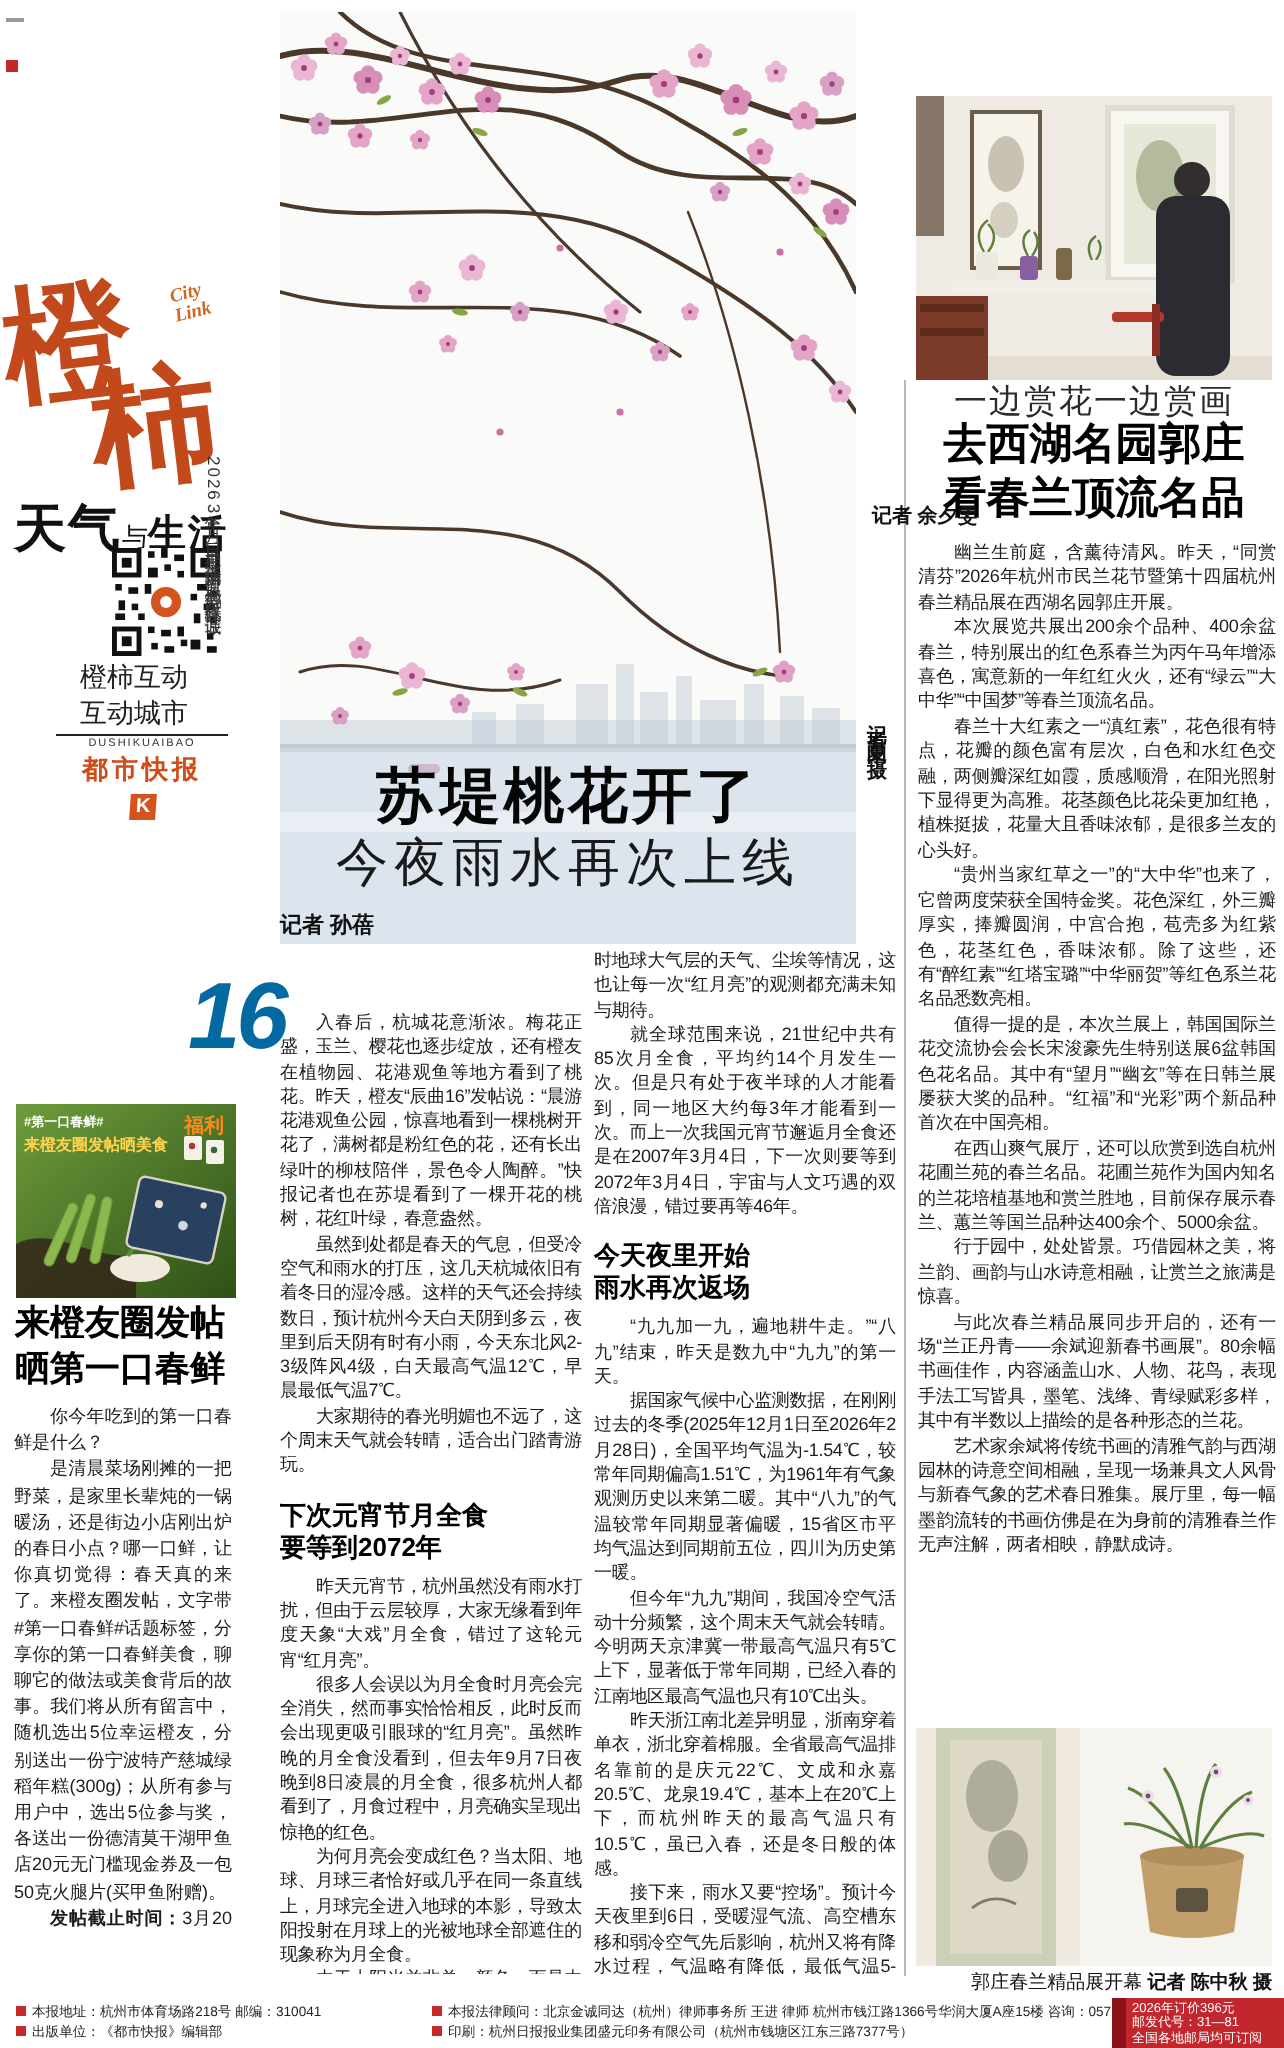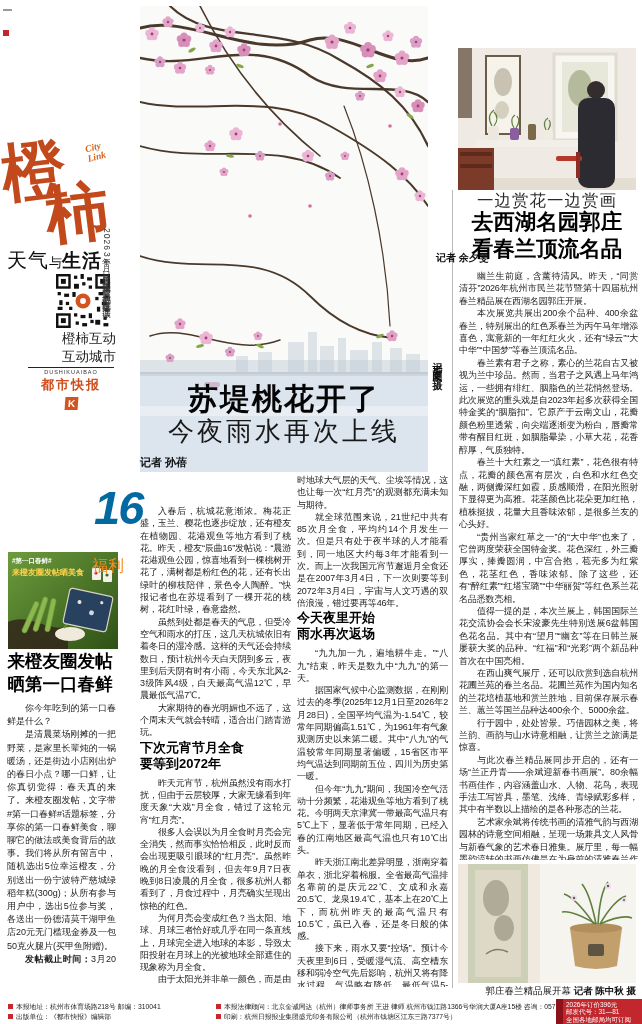--- a/index.html
+++ b/index.html
@@ -11,62 +11,62 @@
   
   .logo-block{position:absolute;left:2px;top:140px;width:116px;height:108px;}
   .logo-char{position:absolute;font-family:"Liberation Serif",serif;font-weight:900;
              color:#c2491c;font-size:64px;line-height:1;transform:rotate(-7deg);}
   .logo-char.c1{left:0;top:0;}
   .logo-char.c2{left:44px;top:42px;}
   .logo-en{position:absolute;left:84px;top:0;width:34px;font-family:"Liberation Serif",serif;
            font-style:italic;font-weight:bold;font-size:9.5px;line-height:10px;color:#d4651f;
            transform:rotate(-14deg);}
   .section-line{position:absolute;left:7px;top:247px;width:110px;white-space:nowrap;color:#111;}
-  .sec1{font-size:20px;font-weight:400;letter-spacing:1px;}
+  .sec1{font-size:26px;font-weight:700;letter-spacing:1px;}
   .sec2{font-size:13px;font-weight:500;}
   .sec3{font-size:19px;font-weight:600;letter-spacing:1px;}
   .qr{position:absolute;left:56px;top:274px;width:54px;height:54px;}
-  .qr-cap{position:absolute;left:18px;top:330px;width:98px;text-align:right;
+  .qr-cap{position:absolute;left:18px;top:330px;width:98px;text-align:center;
           font-family:"Liberation Serif",serif;font-size:13.5px;line-height:17.5px;color:#222;}
   .brand-box{position:absolute;left:28px;top:367px;width:86px;border-top:1.5px solid #222;
              text-align:center;}
   .brand-pinyin{font-size:5.5px;letter-spacing:1px;color:#333;margin-top:1px;}
   .brand-name{font-size:13px;font-weight:900;letter-spacing:2px;color:#cf4d1b;margin-top:1px;}
   .brand-k{width:13px;height:13px;background:#d4541f;color:#fff;font-weight:900;font-size:10px;
            line-height:13px;text-align:center;margin:3px auto 0;transform:skewX(-4deg);}
   .v-meta{position:absolute;left:101px;top:228px;height:278px;writing-mode:vertical-rl;
           font-size:8.5px;letter-spacing:1px;color:#333;}
   .page-num{position:absolute;left:94px;top:480px;font-size:47px;font-weight:700;
             font-style:italic;color:#0369a1;letter-spacing:-2px;}
   
   .promo-photo{position:absolute;left:8px;top:552px;width:110px;height:97px;}
   .promo-overlay1{position:absolute;left:12px;top:557px;font-size:6.5px;color:#fff;font-weight:bold;}
   .promo-overlay2{position:absolute;left:12px;top:567px;font-size:8px;color:#ffd34d;font-weight:900;}
-  .promo-badge{position:absolute;left:92px;top:556px;font-size:16px;font-weight:400;color:#ff8a1a;}
+  .promo-badge{position:absolute;left:92px;top:556px;font-size:10px;font-weight:700;color:#ff8a1a;}
   .promo-title{position:absolute;left:3px;top:650px;width:114px;text-align:center;
                font-size:17.5px;font-weight:900;line-height:23px;color:#000;}
   .promo-body{position:absolute;left:7px;top:702px;width:109px;height:262px;overflow:hidden;}
   .promo-body p{margin:0;font-size:9px;line-height:13.2px;text-align:justify;text-indent:2em;color:#1c1c1c;}
   .promo-deadline{font-weight:bold;}
   
   .photo-main{position:absolute;left:140px;top:6px;width:288px;height:466px;}
   .overlay-title{position:absolute;left:140px;top:382px;width:288px;text-align:center;}
   .m-title{font-size:30px;font-weight:900;letter-spacing:2px;color:#050505;line-height:34px;}
   .m-sub{font-family:"Liberation Serif",serif;font-size:26px;font-weight:400;letter-spacing:3px;
          color:#191919;line-height:32px;}
   .photo-credit-v{position:absolute;left:430px;top:354px;height:115px;writing-mode:vertical-rl;
                   font-size:10px;font-weight:bold;color:#111;letter-spacing:2px;}
   .byline{position:absolute;left:140px;top:455px;font-size:11px;font-weight:bold;color:#111;}
   .col{position:absolute;width:151px;overflow:hidden;}
   .col1{left:140px;top:505px;height:482px;}
   .col2{left:297px;top:474px;height:513px;}
   .col p{margin:0;font-size:9px;line-height:12.3px;letter-spacing:-0.15px;
          text-align:justify;text-indent:2em;color:#1c1c1c;}
   .col p.noindent{text-indent:0;}
-  .subhead{font-size:13px;line-height:16px;font-weight:900;color:#000;margin:1px 0 5px;}
+  .subhead{font-size:13px;line-height:16px;font-weight:900;color:#000;margin:11px 0 5px;}
   .divider-v{position:absolute;left:452px;top:190px;width:1px;height:798px;background:#b8b8b8;}
   
   .photo-r1{position:absolute;left:458px;top:48px;width:178px;height:142px;}
   .kicker{position:absolute;left:456px;top:190px;width:182px;text-align:center;
           font-family:"Liberation Serif",serif;font-size:16.5px;color:#2b2b2b;letter-spacing:1px;}
   .r-title{position:absolute;left:454px;top:209px;width:186px;text-align:center;
            font-size:21.5px;font-weight:900;line-height:26.5px;color:#000;}
   .r-byline{position:absolute;left:436px;top:251px;font-size:10px;font-weight:bold;color:#111;}
   .r-body{position:absolute;left:459px;top:270px;width:179px;height:590px;overflow:hidden;}
   .r-body p{margin:0;font-size:9px;line-height:12.4px;letter-spacing:-0.15px;
@@ -333,21 +333,21 @@
 
   <div class="col col2">
     <p class="noindent">时地球大气层的天气、尘埃等情况，这也让每一次“红月亮”的观测都充满未知与期待。</p>
     <p>就全球范围来说，21世纪中共有85次月全食，平均约14个月发生一次。但是只有处于夜半球的人才能看到，同一地区大约每3年才能看到一次。而上一次我国元宵节邂逅月全食还是在2007年3月4日，下一次则要等到2072年3月4日，宇宙与人文巧遇的双倍浪漫，错过要再等46年。</p>
     <div class="subhead">
       <div>今天夜里开始</div>
       <div>雨水再次返场</div>
     </div>
     <p>“九九加一九，遍地耕牛走。”“八九”结束，昨天是数九中“九九”的第一天。</p>
     <p>据国家气候中心监测数据，在刚刚过去的冬季(2025年12月1日至2026年2月28日)，全国平均气温为-1.54℃，较常年同期偏高1.51℃，为1961年有气象观测历史以来第二暖。其中“八九”的气温较常年同期显著偏暖，15省区市平均气温达到同期前五位，四川为历史第一暖。</p>
-    <p>但今年“九九”期间，我国冷空气活动十分频繁，花港观鱼等地方看到了桃花。今明两天京津冀一带最高气温只有5℃上下，显著低于常年同期，已经入春的江南地区最高气温也只有10℃出头。</p>
+    <p>但今年“九九”期间，我国冷空气活动十分频繁，这个周末天气就会转晴。今明两天京津冀一带最高气温只有5℃上下，显著低于常年同期，已经入春的江南地区最高气温也只有10℃出头。</p>
     <p>昨天浙江南北差异明显，浙南穿着单衣，浙北穿着棉服。全省最高气温排名靠前的是庆元22℃、文成和永嘉20.5℃、龙泉19.4℃，基本上在20℃上下，而杭州昨天的最高气温只有10.5℃，虽已入春，还是冬日般的体感。</p>
     <p>接下来，雨水又要“控场”。预计今天夜里到6日，受暖湿气流、高空槽东移和弱冷空气先后影响，杭州又将有降水过程，气温略有降低，最低气温5-11℃，湿冷感再度上线，春寒料峭，保暖不能松懈。</p>
 
   </div>
 
   <div class="divider-v"></div>
 
   <svg class="photo-r1" viewBox="0 0 178 142">
     <rect width="178" height="142" fill="#efeae3"></rect>
     <rect x="0" y="0" width="14" height="70" fill="#6b5949" opacity="0.8"></rect>
@@ -389,21 +389,20 @@
   <div class="r-title">
     <div>去西湖名园郭庄</div>
     <div>看春兰顶流名品</div>
   </div>
 
   <div class="r-byline">记者 余夕雯</div>
 
   <div class="r-body">
     <p>幽兰生前庭，含薰待清风。昨天，“同赏清芬”2026年杭州市民兰花节暨第十四届杭州春兰精品展在西湖名园郭庄开展。</p>
     <p>本次展览共展出200余个品种、400余盆春兰，特别展出的红色系春兰为丙午马年增添喜色，寓意新的一年红红火火，还有“绿云”“大中华”“中国梦”等春兰顶流名品。</p>
-    <p>春兰素有君子之称，素心的兰花自古又被视为兰中珍品。然而，当君子之风遇上马年鸿运，一些拥有绯红、胭脂色的兰花悄然登场。此次展览的重头戏是自2023年起多次获得全国特金奖的“胭脂扣”。它原产于云南文山，花瓣颜色粉里透紫，向尖端逐渐变为粉白，唇瓣常带有醒目红斑，如胭脂晕染，小草大花，花香醇厚，气质独特。</p>
     <p>春兰十大红素之一“滇红素”，花色很有特点，花瓣的颜色富有层次，白色和水红色交融，两侧瓣深红如霞，质感顺滑，在阳光照射下显得更为高雅。花茎颜色比花朵更加红艳，植株挺拔，花量大且香味浓郁，是很多兰友的心头好。</p>
     <p>“贵州当家红草之一”的“大中华”也来了，它曾两度荣获全国特金奖。花色深红，外三瓣厚实，捧瓣圆润，中宫合抱，苞壳多为红紫色，花茎红色，香味浓郁。除了这些，还有“醉红素”“红塔宝璐”“中华丽贺”等红色系兰花名品悉数亮相。</p>
     <p>值得一提的是，本次兰展上，韩国国际兰花交流协会会长宋浚豪先生特别送展6盆韩国色花名品。其中有“望月”“幽玄”等在日韩兰展屡获大奖的品种。“红福”和“光彩”两个新品种首次在中国亮相。</p>
     <p>在西山爽气展厅，还可以欣赏到选自杭州花圃兰苑的春兰名品。花圃兰苑作为国内知名的兰花培植基地和赏兰胜地，目前保存展示春兰、蕙兰等国兰品种达400余个、5000余盆。</p>
     <p>行于园中，处处皆景。巧借园林之美，将兰韵、画韵与山水诗意相融，让赏兰之旅满是惊喜。</p>
     <p>与此次春兰精品展同步开启的，还有一场“兰正丹青——余斌迎新春书画展”。80余幅书画佳作，内容涵盖山水、人物、花鸟，表现手法工写皆具，墨笔、浅绛、青绿赋彩多样，其中有半数以上描绘的是各种形态的兰花。</p>
     <p>艺术家余斌将传统书画的清雅气韵与西湖园林的诗意空间相融，呈现一场兼具文人风骨与新春气象的艺术春日雅集。展厅里，每一幅墨韵流转的书画仿佛是在为身前的清雅春兰作无声注解，两者相映，静默成诗。</p>
 
   </div>
 

